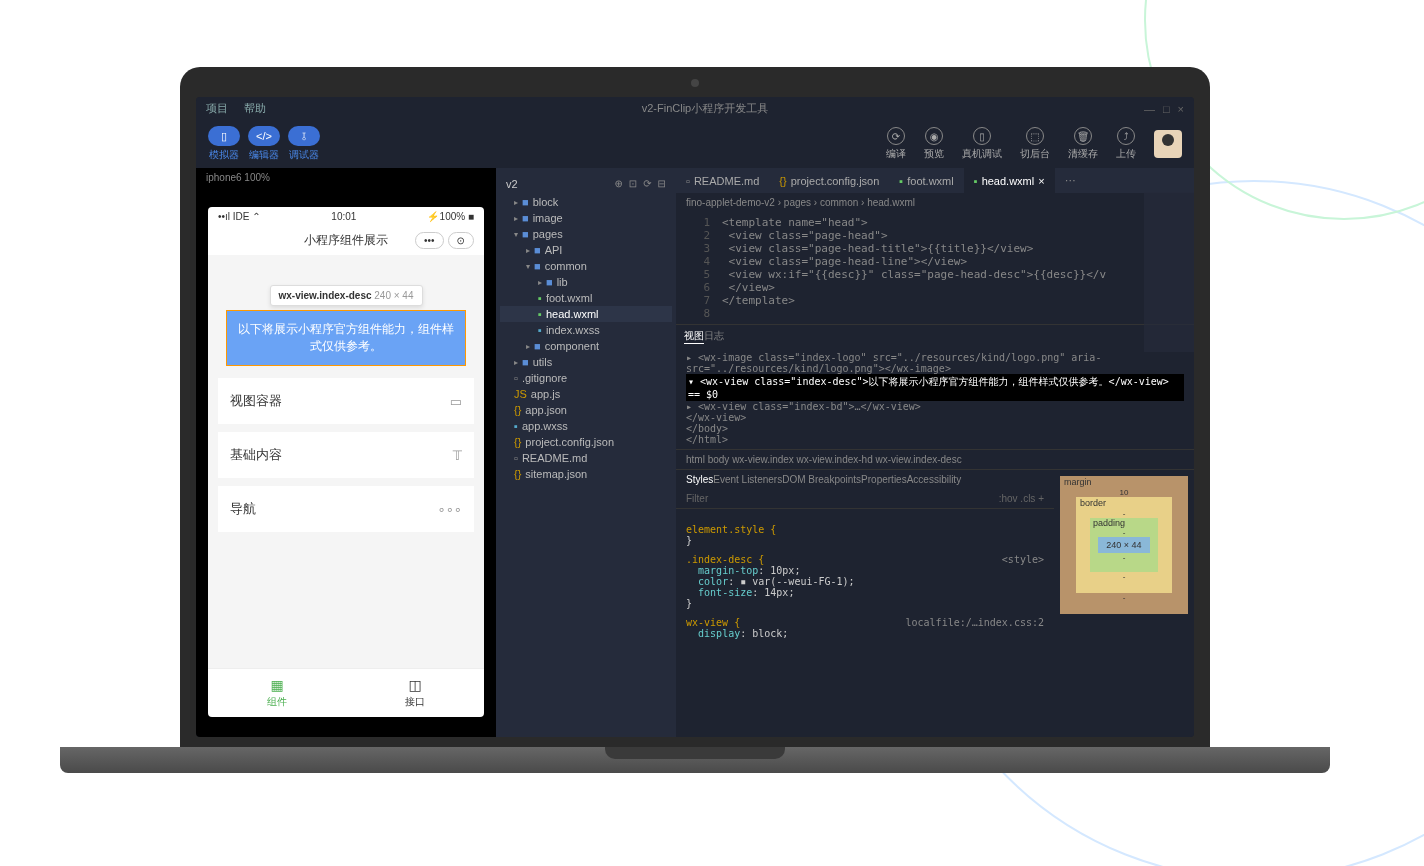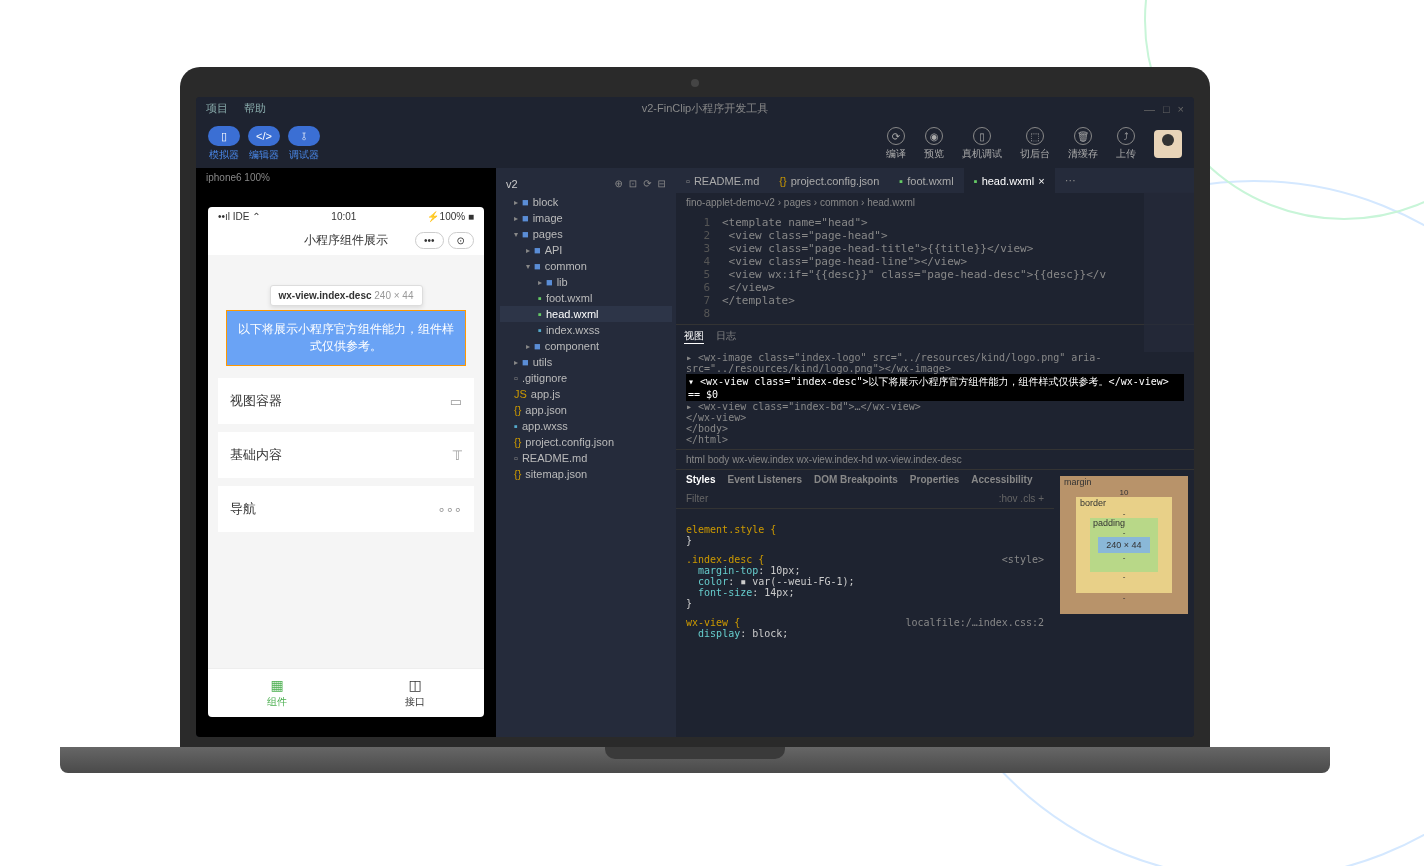--- a/index.html
+++ b/index.html
@@ -62,28 +62,28 @@
 .editor-panel { flex: 1; background: #1e2330; display: flex; flex-direction: column; overflow: hidden; }
 .editor-tabs { display: flex; background: #252b3b; }
 .etab { padding: 6px 10px; font-size: 11px; color: #aaa; display: flex; align-items: center; gap: 4px; }
 .etab.active { background: #1e2330; color: #fff; }
 .etab-more { padding: 6px 10px; color: #888; }
 .breadcrumb { padding: 4px 10px; font-size: 10px; color: #888; }
 .code { flex: 0 0 auto; padding: 4px 10px; font-family: Menlo, monospace; font-size: 11px; }
 .ln { color: #555; display: inline-block; width: 24px; text-align: right; margin-right: 12px; }
 .ct { color: #888; }
 .dev-panel { flex: 1; background: #1e2330; border-top: 1px solid #333; display: flex; flex-direction: column; overflow: hidden; }
-.dev-tabs { display: flex; padding: 4px 8px; gap: 12px; font-size: 10px; color: #888; }
+.dev-tabs { display: flex; padding: 4px 8px; gap: 0; font-size: 10px; color: #888; }
 .dev-tabs .active { color: #fff; border-bottom: 1px solid #fff; }
 .dom-view { padding: 4px 10px; font-family: Menlo, monospace; font-size: 10px; color: #888; flex: 0 0 auto; }
 .dom-hl { background: #000000; color: #fff; padding: 1px 2px; }
 .dom-path { padding: 4px 10px; font-size: 10px; color: #888; border-top: 1px solid #333; }
 .styles-row { display: flex; border-top: 1px solid #333; flex: 1; overflow: hidden; }
 .styles-left { flex: 1; overflow: hidden; }
-.styles-tabs { display: flex; gap: 12px; padding: 4px 10px; font-size: 10px; color: #888; font-weight: bold; }
+.styles-tabs { display: flex; padding: 4px 10px; font-size: 10px; color: #888; }
 .styles-tabs .active { color: #fff; }
 .filter-row { display: flex; justify-content: space-between; padding: 4px 10px; color: #666; font-size: 10px; border-bottom: 1px solid #333; }
 .css-block { padding: 4px 10px; font-family: Menlo, monospace; font-size: 10px; }
 .css-sel { color: #c90; margin-top: 11px; }
 .css-prop { color: #6cc; }
 .css-val { color: #ccc; }
 .css-src { color: #888; float: right; }
 .box-model { width: 140px; height: 120px; padding: 6px; font-size: 9px; }
 .bm-margin { background: #b8936a; padding: 12px 16px; position: relative; color: #333; }
 .bm-margin::before { content: "margin"; position: absolute; top: 1px; left: 4px; }

